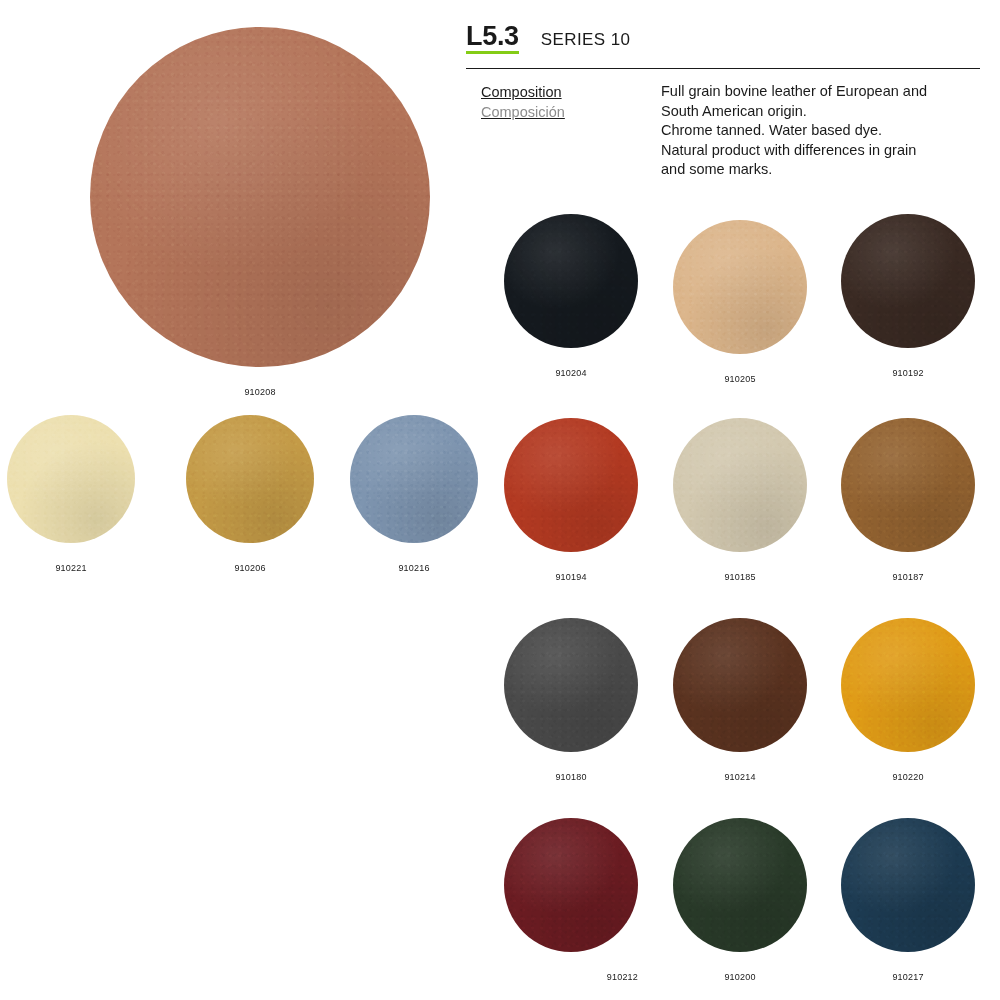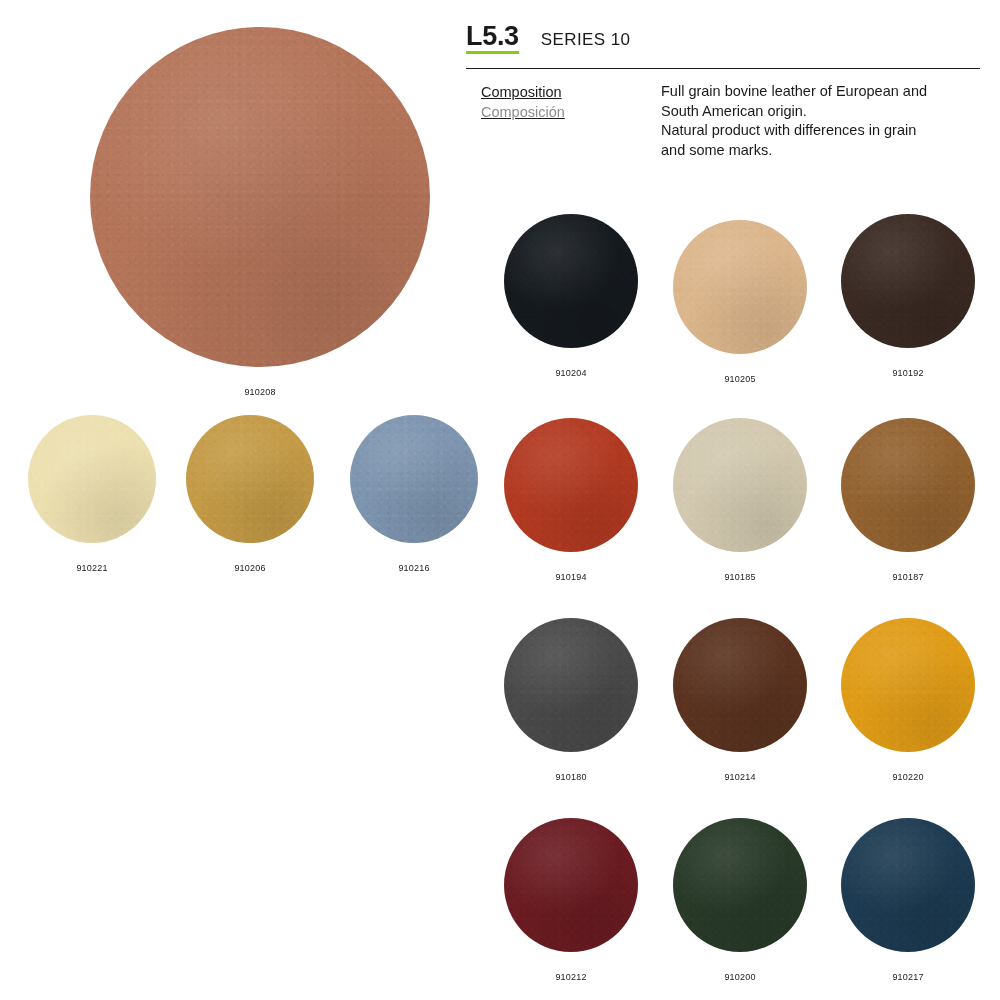--- a/index.html
+++ b/index.html
@@ -137,20 +137,21 @@
   </div>
 
   <div class="comp">
     <div class="comp-labels">
       <div class="comp-label-en">Composition</div>
       <div class="comp-label-es">Composición</div>
     </div>
     <div class="comp-desc">
         <div>Full grain bovine leather of European and</div>
         <div>South American origin.</div>
+        <div>Chrome tanned. Water based dye.</div>
         <div>Natural product with differences in grain</div>
         <div>and some marks.</div>
       </div>
   </div>
 
   <div id="swatch-grid">
       <div class="swatch" style="left: 90px; top: 27px; width: 340px;">
         <div class="disc" style="width: 340px; height: 340px; background: rgb(180, 117, 90);"></div>
         <div class="swatch-label">910208</div>
       </div>
@@ -159,21 +160,21 @@
         <div class="swatch-label">910204</div>
       </div>
       <div class="swatch" style="left: 673px; top: 220px; width: 134px;">
         <div class="disc" style="width: 134px; height: 134px; background: rgb(220, 182, 140);"></div>
         <div class="swatch-label">910205</div>
       </div>
       <div class="swatch" style="left: 841px; top: 214px; width: 134px;">
         <div class="disc" style="width: 134px; height: 134px; background: rgb(58, 42, 35);"></div>
         <div class="swatch-label">910192</div>
       </div>
-      <div class="swatch" style="left: 28px; top: 415px; width: 128px;">
+      <div class="swatch" style="left: 7px; top: 415px; width: 128px;">
         <div class="disc" style="width: 128px; height: 128px; background: rgb(237, 224, 176);"></div>
         <div class="swatch-label">910221</div>
       </div>
       <div class="swatch" style="left: 186px; top: 415px; width: 128px;">
         <div class="disc" style="width: 128px; height: 128px; background: rgb(196, 155, 71);"></div>
         <div class="swatch-label">910206</div>
       </div>
       <div class="swatch" style="left: 350px; top: 415px; width: 128px;">
         <div class="disc" style="width: 128px; height: 128px; background: rgb(126, 149, 176);"></div>
         <div class="swatch-label">910216</div>
@@ -195,21 +196,21 @@
         <div class="swatch-label">910180</div>
       </div>
       <div class="swatch" style="left: 673px; top: 618px; width: 134px;">
         <div class="disc" style="width: 134px; height: 134px; background: rgb(91, 51, 32);"></div>
         <div class="swatch-label">910214</div>
       </div>
       <div class="swatch" style="left: 841px; top: 618px; width: 134px;">
         <div class="disc" style="width: 134px; height: 134px; background: rgb(224, 156, 23);"></div>
         <div class="swatch-label">910220</div>
       </div>
-      <div class="swatch" style="left: 504px; top: 818px; width: 134px;">
+      <div class="swatch" style="left: 504px; top: 818px; width: 134px; text-align: right;">
         <div class="disc" style="width: 134px; height: 134px; background: rgb(107, 28, 34);"></div>
         <div class="swatch-label">910212</div>
       </div>
       <div class="swatch" style="left: 673px; top: 818px; width: 134px;">
         <div class="disc" style="width: 134px; height: 134px; background: rgb(41, 58, 41);"></div>
         <div class="swatch-label">910200</div>
       </div>
       <div class="swatch" style="left: 841px; top: 818px; width: 134px;">
         <div class="disc" style="width: 134px; height: 134px; background: rgb(29, 59, 82);"></div>
         <div class="swatch-label">910217</div>

